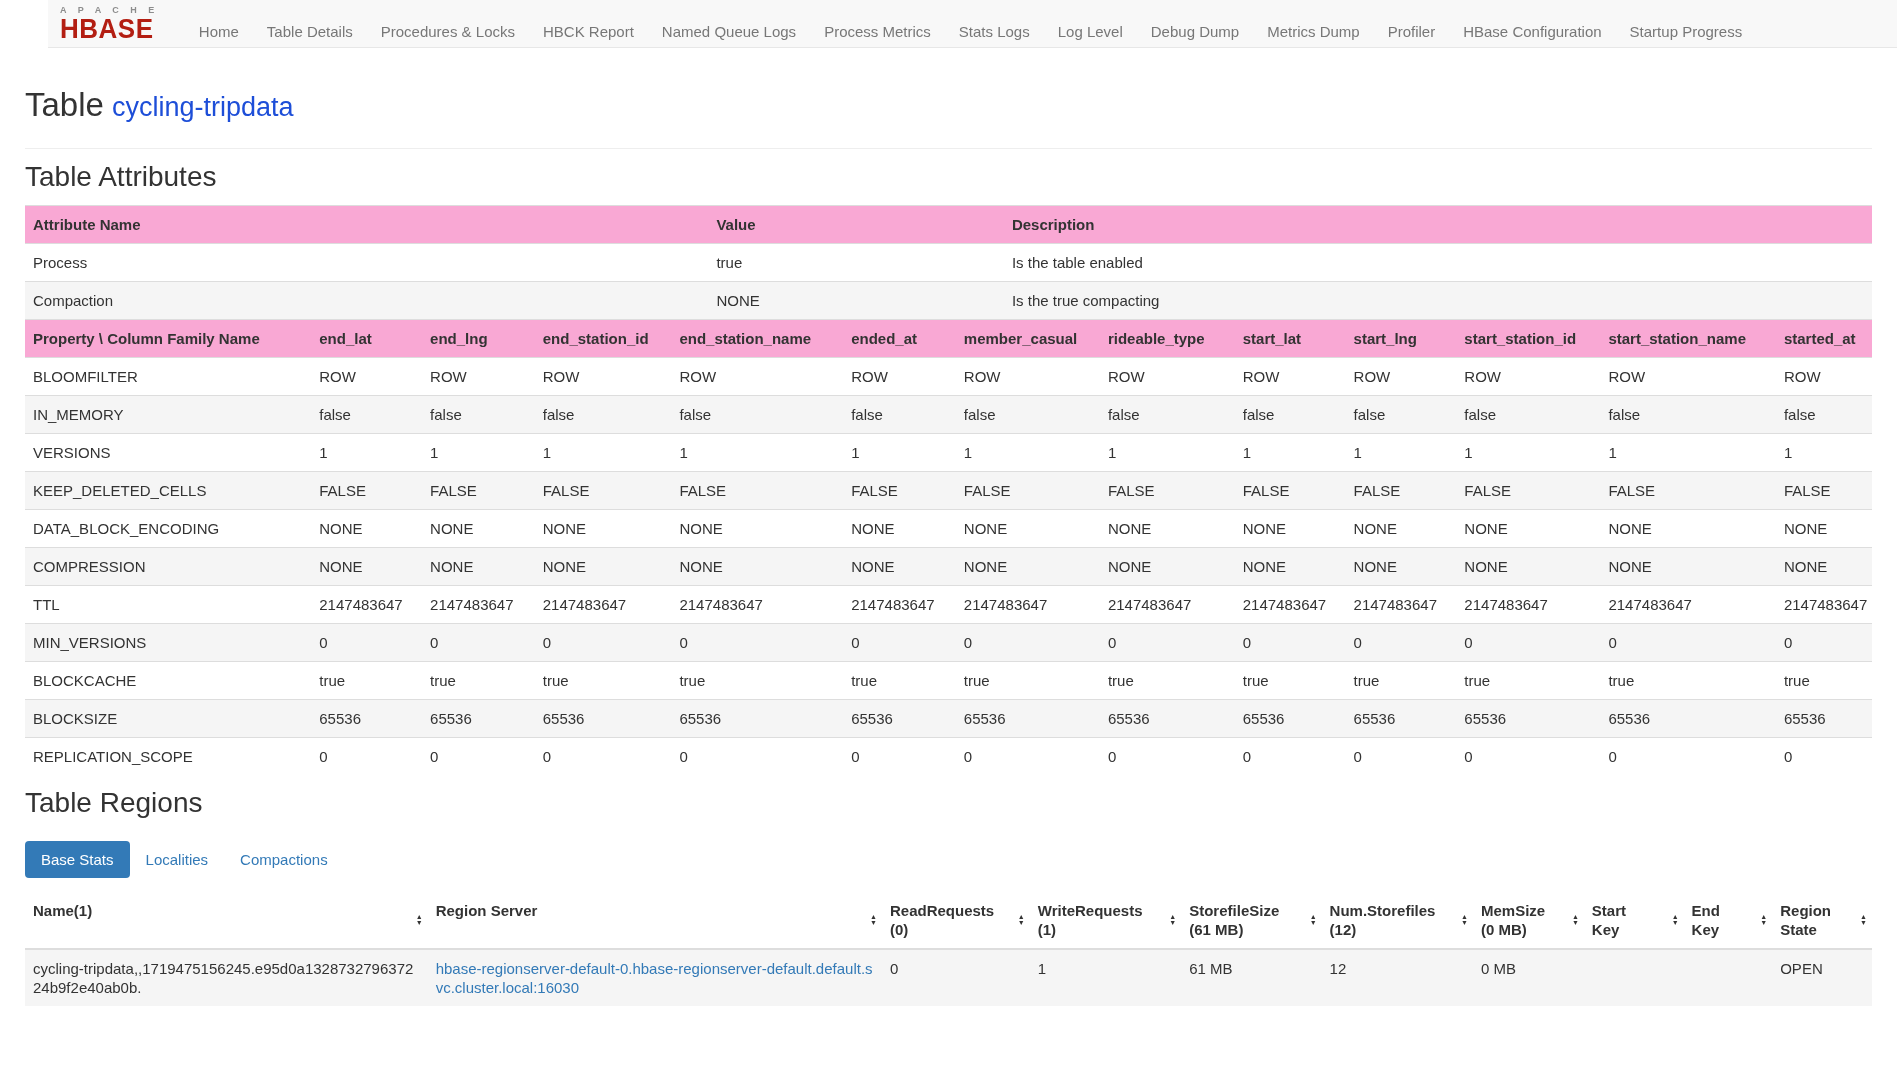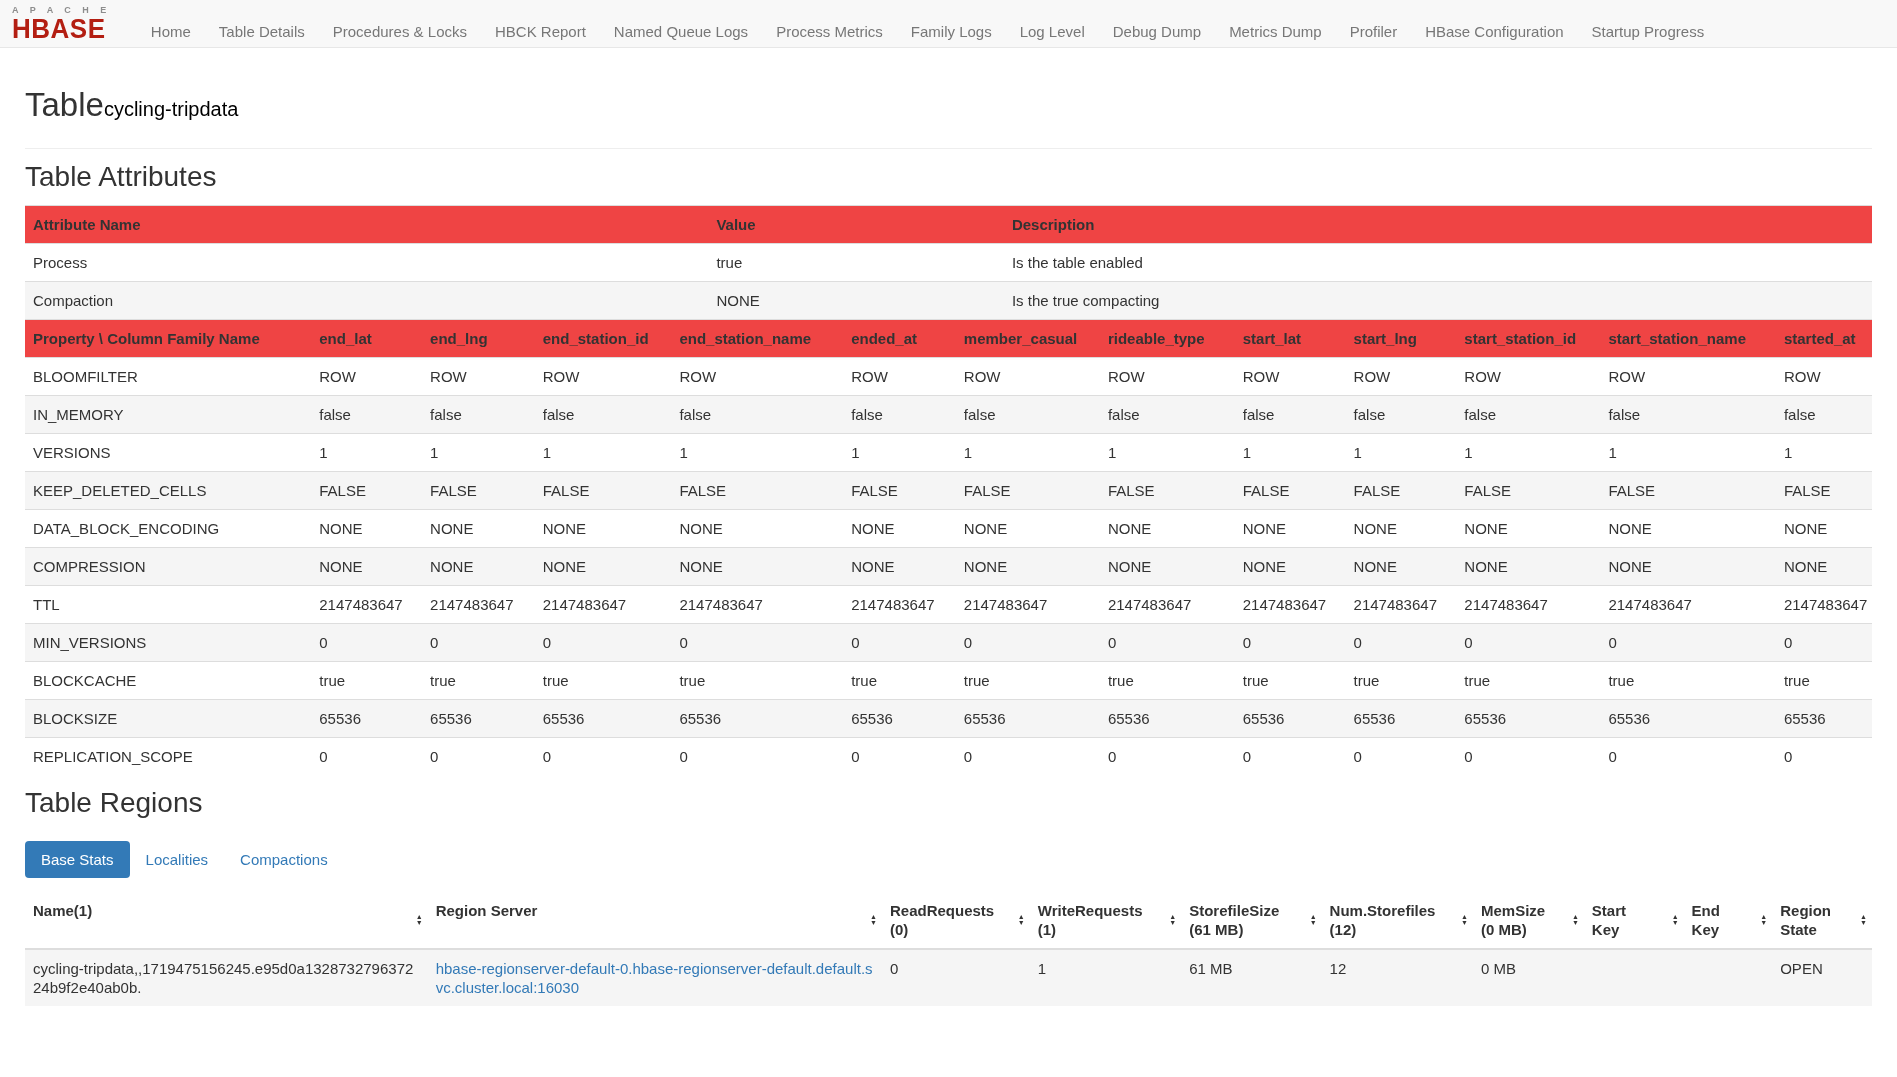--- a/index.html
+++ b/index.html
@@ -1,42 +1,42 @@
 <!DOCTYPE html>
 <html><head>
 <meta charset="utf-8">
 <style>
   * { margin: 0; padding: 0; box-sizing: border-box; }
   html, body { width: 1897px; height: 1077px; overflow: hidden; background: #fff;
     font-family: "Liberation Sans", sans-serif; color: #333; font-size: 15px; }
 
   
   .navbar { height: 48px; background: #f8f8f8; border-bottom: 1px solid #e7e7e7;
-    display: flex; align-items: center; padding-left: 10px; }
+    display: flex; align-items: center; padding-left: 10px; margin-left: 48px; }
   .brand { display: flex; flex-direction: column; align-items: flex-start;
     line-height: 1; margin: 0 26px 0 2px; cursor: pointer; }
   .brand-top { font-size: 9px; font-weight: bold; letter-spacing: 4.5px; color: #8d8d8d; margin-bottom: 1px; }
   .brand-bottom { font-size: 26px; font-weight: 800; letter-spacing: 0.5px; color: #b31e12;
     transform: scaleY(1.05); }
   .nav-list { list-style: none; display: flex; height: 32px; }
   .nav-list li { color: #777; line-height: 48px; padding: 0 14px; cursor: pointer; white-space: nowrap; }
 
   
   .container { padding: 0 25px; }
   h1.page-title { font-size: 33px; font-weight: 400; margin-top: 38px; color: #333; }
-  h1.page-title .subtitle { font-size: 20px; color: #000000; font-weight: 400; }
+  h1.page-title .subtitle { font-size: 27px; color: #1d4ed8; font-weight: 400; margin-left: 8px; }
   hr.title-rule { border: none; border-top: 1px solid #eee; margin-top: 24px; }
   h2.section-heading { font-size: 28px; font-weight: 500; margin-top: 12px; margin-bottom: 12px; color: #333; }
 
   
   table { width: 100%; border-collapse: collapse; table-layout: fixed; }
   th, td { text-align: left; vertical-align: top; padding: 9px 8px;
     border-top: 1px solid #ddd; font-size: 15px; line-height: 19px; }
   thead th { font-weight: bold; }
-  .striped-head thead th { background: #ef4444; border-bottom: 1px solid #ddd; }
+  .striped-head thead th { background: #f9a8d4; border-bottom: 1px solid #ddd; }
   .attr-table tbody tr:nth-child(even),
   .schema-table tbody tr:nth-child(even) { background: #f5f5f5; }
 
   
   .tabs { list-style: none; display: flex; align-items: flex-end; margin: 22px 0 14px 0; }
   .tabs li { color: #337ab7; padding: 10px 16px; border-radius: 4px; cursor: pointer; }
   .tabs li.active { background: #337ab7; color: #fff; }
   .regions-table thead th { border-top: none; border-bottom: 2px solid #ddd;
     position: relative; white-space: pre-line; padding-right: 20px; }
   .regions-table tbody tr:nth-child(odd) { background: #f5f5f5; }
@@ -54,21 +54,21 @@
     <span class="brand-top">A P A C H E</span>
     <span class="brand-bottom">HBASE</span>
   </div>
   <ul class="nav-list" id="nav-list">
       <li>Home</li>
       <li>Table Details</li>
       <li>Procedures &amp; Locks</li>
       <li>HBCK Report</li>
       <li>Named Queue Logs</li>
       <li>Process Metrics</li>
-      <li>Family Logs</li>
+      <li>Stats Logs</li>
       <li>Log Level</li>
       <li>Debug Dump</li>
       <li>Metrics Dump</li>
       <li>Profiler</li>
       <li>HBase Configuration</li>
       <li>Startup Progress</li>
     </ul>
 </nav>
 
 <div class="container">

